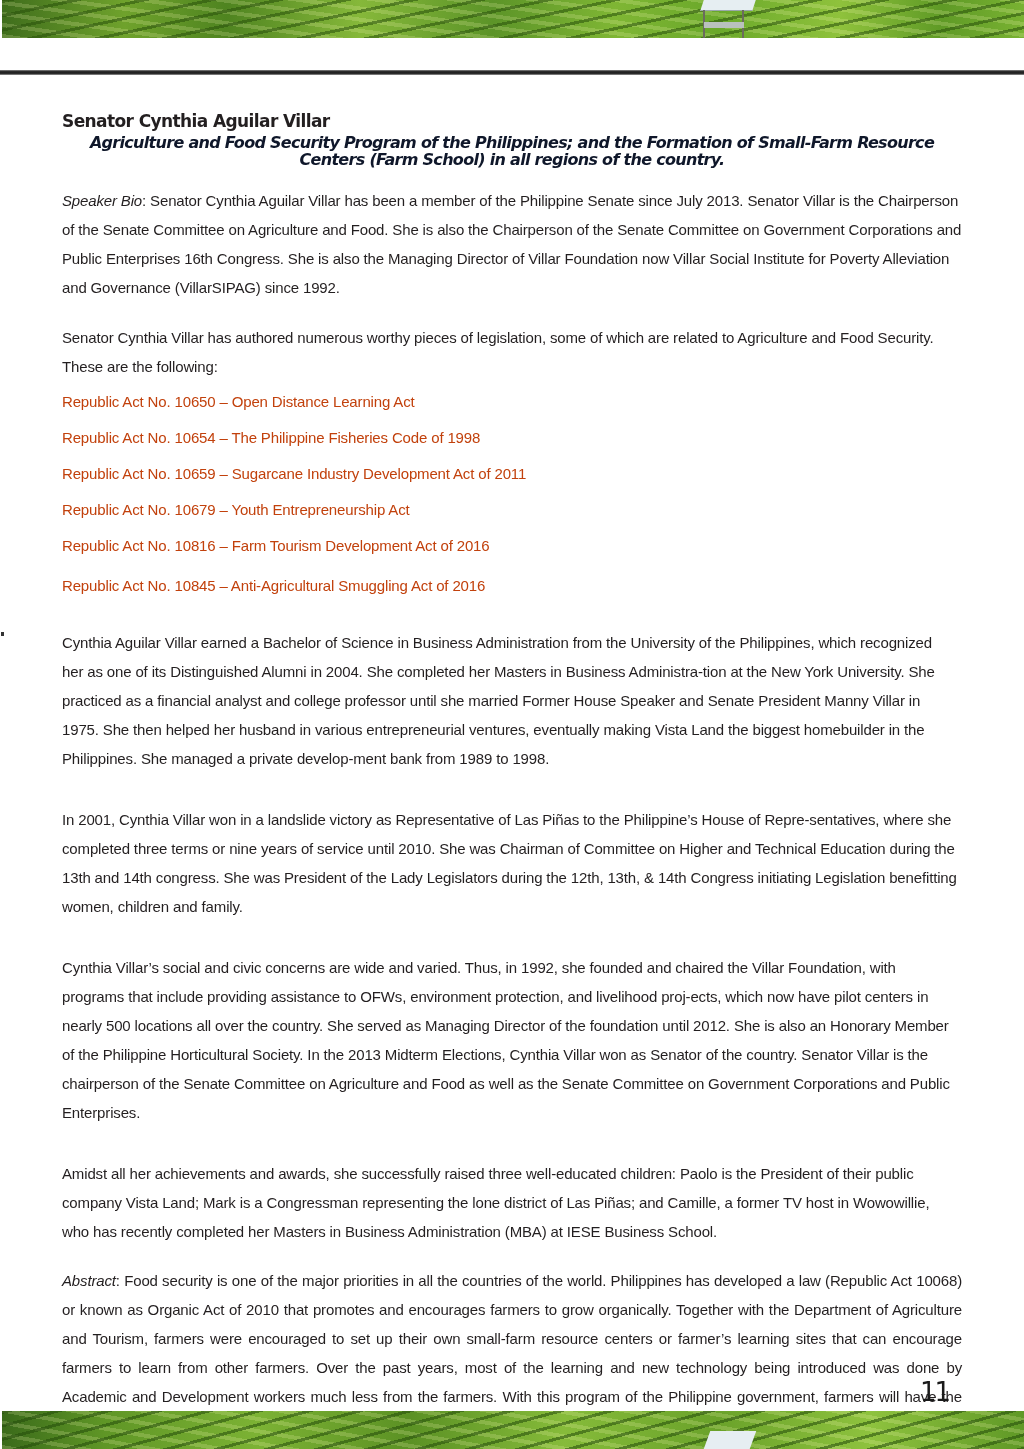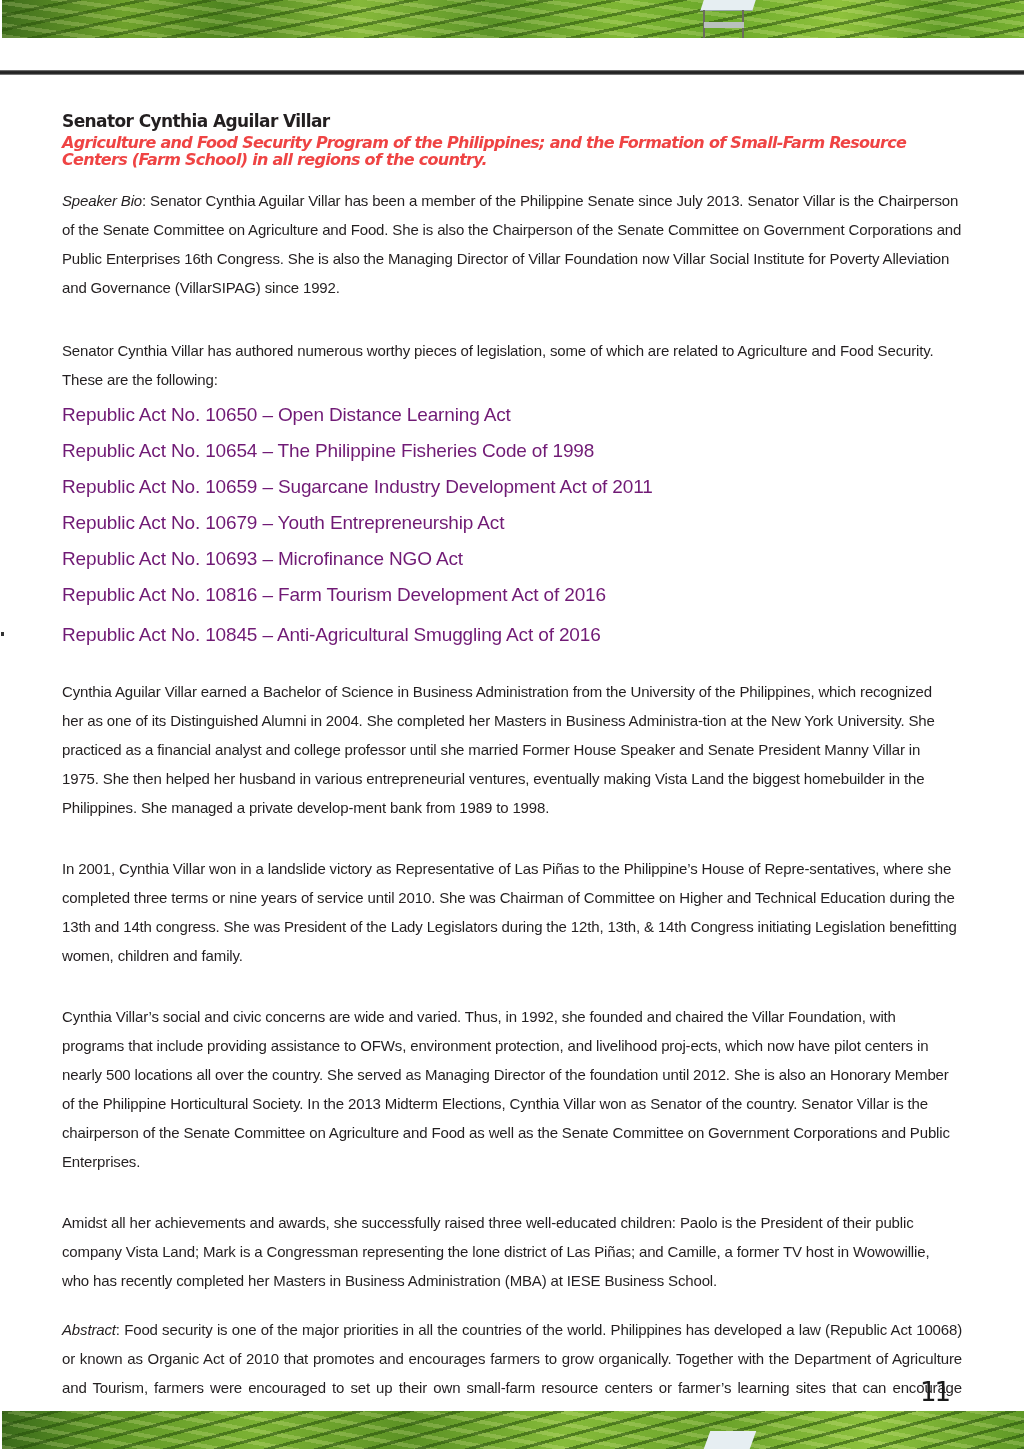--- a/index.html
+++ b/index.html
@@ -29,31 +29,32 @@
   }
 
   .content { position: absolute; left: 62px; top: 110px; width: 900px; }
 
   .speaker-name {
     font-family: "DejaVu Sans", sans-serif; font-weight: bold; font-size: 17px;
     letter-spacing: -0.6px; color: #231f20; line-height: 22px;
   }
   .talk-title {
     font-family: "DejaVu Sans", sans-serif; font-weight: bold; font-style: italic;
-    font-size: 16px; letter-spacing: -0.7px; line-height: 17px; color: #ef4444; margin-top: 2px;
+    font-size: 16px; letter-spacing: -0.7px; line-height: 17px; color: #0f172a; margin-top: 2px;
     width: 900px;
+    text-align: center;
   }
 
   p.body {
     font-size: 15px; line-height: 29px; color: #231f20; letter-spacing: -0.15px;
   }
   .justify { text-align: justify; }
   em.label { font-style: italic; }
 
-  .act { font-size: 19px; line-height: 20px; color: #701a75; letter-spacing: -0.15px; }
+  .act { font-size: 15px; line-height: 20px; color: #c2410c; letter-spacing: -0.15px; }
 
   .stray-mark { position: absolute; left: 1px; top: 632px; width: 3px; height: 4px; background: #333; }
 
   .page-number {
     position: absolute; left: 920px; top: 1374px; font-family: "DejaVu Sans", sans-serif;
     font-size: 26px; line-height: 36px; color: #1a1a1a; letter-spacing: -2px;
   }
 
   .banner-bottom {
     position: absolute; left: 2px; top: 1411px; width: 1022px; height: 38px;
@@ -81,28 +82,27 @@
 <div class="rule"></div>
 
 <div class="stray-mark"></div>
 
 <div class="content">
   <div class="speaker-name">Senator Cynthia Aguilar Villar</div>
   <div class="talk-title">Agriculture and Food Security Program of the Philippines; and the Formation of Small-Farm Resource Centers (Farm School) in all regions of the country.</div>
 
   <p class="body" style="margin-top:18px; width:900px;"><em class="label">Speaker Bio</em><span>:  Senator Cynthia Aguilar Villar has been a member of the Philippine Senate since July 2013.  Senator Villar is the Chairperson of the Senate Committee on Agriculture and Food.  She is also the Chairperson of the Senate Committee on Government Corporations and Public Enterprises 16th Congress.  She is also the Managing Director of Villar Foundation now Villar Social Institute for Poverty Alleviation and Governance (VillarSIPAG) since 1992.</span></p>
 
-  <p class="body" style="margin-top:34px; width:890px;">Senator Cynthia Villar has authored numerous worthy pieces of legislation, some of which are related to Agriculture and Food Security.  These are the following:</p>
+  <p class="body" style="margin-top:21px; width:890px;">Senator Cynthia Villar has authored numerous worthy pieces of legislation, some of which are related to Agriculture and Food Security.  These are the following:</p>
 
   <div style="margin-top:11px;">
     <div class="act" style="margin-bottom:16px;">Republic Act No. 10650 – Open Distance Learning Act</div>
     <div class="act" style="margin-bottom:16px;">Republic Act No. 10654 – The Philippine Fisheries Code of 1998</div>
     <div class="act" style="margin-bottom:16px;">Republic Act No. 10659 – Sugarcane Industry Development Act of 2011</div>
     <div class="act" style="margin-bottom:16px;">Republic Act No. 10679 – Youth Entrepreneurship Act</div>
-    <div class="act" style="margin-bottom:16px;">Republic Act No. 10693 – Microfinance NGO Act</div>
     <div class="act" style="margin-bottom:20px;">Republic Act No. 10816 – Farm Tourism Development Act of 2016</div>
     <div class="act">Republic Act No. 10845 – Anti-Agricultural Smuggling Act of 2016</div>
   </div>
 
   <p class="body" style="margin-top:32px; width:895px;">Cynthia Aguilar Villar earned a Bachelor of Science in Business Administration from the University of the Philippines, which recognized her as one of its Distinguished Alumni in 2004. She completed her Masters in Business Administra-tion at the New York University. She practiced as a financial analyst and college professor until she married Former House Speaker and Senate President Manny Villar in 1975. She then helped her husband in various entrepreneurial ventures, eventually making Vista Land the biggest homebuilder in the Philippines. She managed a private develop-ment bank from 1989 to 1998.</p>
   <p class="body" style="margin-top:32px; width:895px;">In 2001, Cynthia Villar won in a landslide victory as Representative of Las Piñas to the Philippine’s House of Repre-sentatives, where she completed three terms or nine years of service until 2010. She was Chairman of Committee on Higher and Technical Education during the 13th and 14th congress. She was President of the Lady Legislators during the 12th, 13th, &amp; 14th Congress initiating Legislation benefitting women, children and family.</p>
   <p class="body" style="margin-top:32px; width:895px;">Cynthia Villar’s social and civic concerns are wide and varied. Thus, in 1992, she founded and chaired the Villar Foundation, with programs that include providing assistance to OFWs, environment protection, and livelihood proj-ects, which now have pilot centers in nearly 500 locations all over the country. She served as Managing Director of the foundation until 2012. She is also an Honorary Member of the Philippine Horticultural Society. In the 2013 Midterm Elections, Cynthia Villar won as Senator of the country. Senator Villar is the chairperson of the Senate Committee on Agriculture and Food as well as the Senate Committee on Government Corporations and Public Enterprises.</p>
   <p class="body" style="margin-top:32px; width:895px;">Amidst all her achievements and awards, she successfully raised three well-educated children: Paolo is the President of their public company Vista Land; Mark is a Congressman representing the lone district of Las Piñas; and Camille, a former TV host in Wowowillie, who has recently completed her Masters in Business Administration (MBA) at IESE Business School.</p>
 
   <p class="body justify" style="margin-top:20px; width:900px;"><em class="label">Abstract</em><span>:  Food security is one of the major priorities in all the countries of the world.  Philippines has developed a law (Republic Act 10068) or known as Organic Act of 2010 that promotes and encourages farmers to grow organically. Together with the Department of Agriculture and Tourism, farmers were encouraged to set up their own small-farm resource centers or farmer’s learning sites that can encourage farmers to learn from other farmers.  Over the past years, most of the learning and new technology being introduced was done by Academic and Development workers much less from the farmers.  With this program of the Philippine government, farmers will have the opportunity to become teachers and trainers to others.  Also, their farm will be developed as a Farm School and Farm Tourism destination.</span></p>

